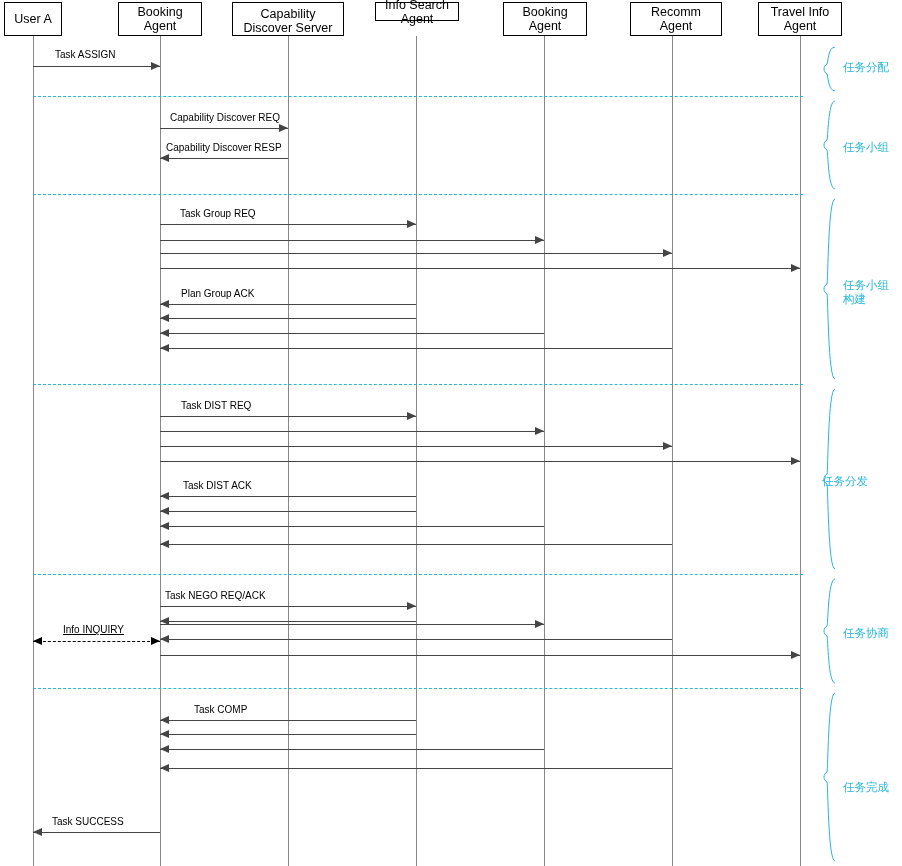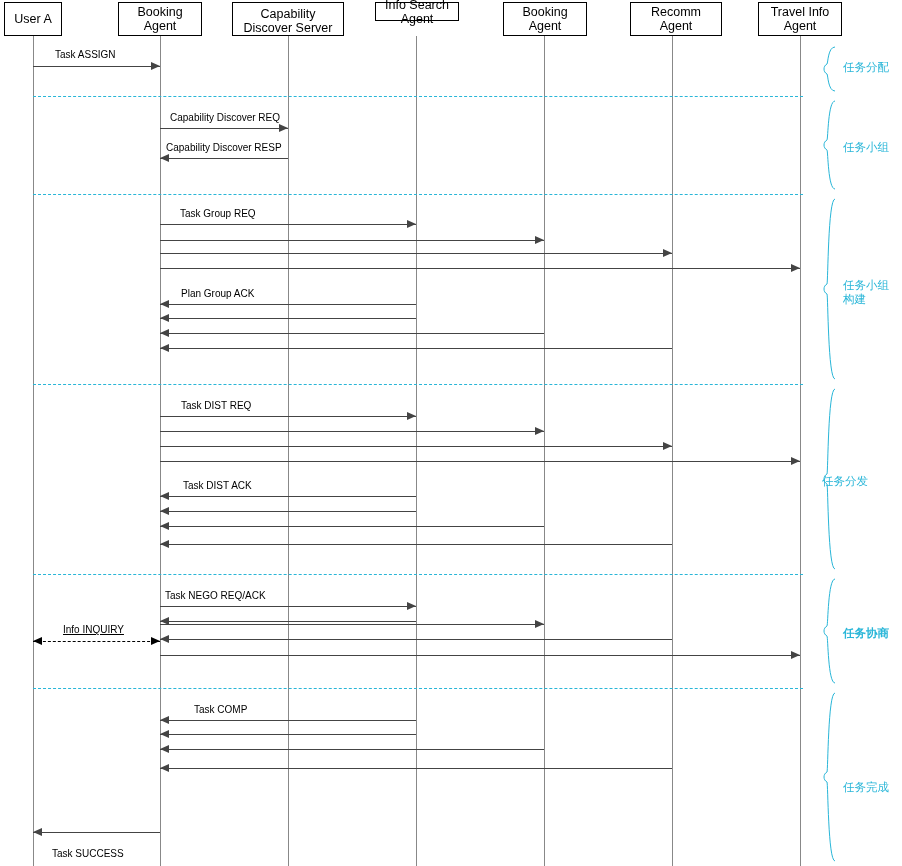--- a/index.html
+++ b/index.html
@@ -177,21 +177,21 @@
     <div class="arrow-head left" style="top: 716px; left: 160px;"></div>
     <div class="msg-label" style="left: 192px; top: 704px;">Task COMP</div>
     <div class="msg-line" style="left: 160px; top: 734px; width: 256px;"></div>
     <div class="arrow-head left" style="top: 730px; left: 160px;"></div>
     <div class="msg-line" style="left: 160px; top: 749px; width: 384px;"></div>
     <div class="arrow-head left" style="top: 745px; left: 160px;"></div>
     <div class="msg-line" style="left: 160px; top: 768px; width: 512px;"></div>
     <div class="arrow-head left" style="top: 764px; left: 160px;"></div>
     <div class="msg-line" style="left: 33px; top: 832px; width: 127px;"></div>
     <div class="arrow-head left" style="top: 828px; left: 33px;"></div>
-    <div class="msg-label" style="left: 50px; top: 816px; margin-top: 32px;">Task SUCCESS</div>
+    <div class="msg-label" style="left: 50px; top: 816px;">Task SUCCESS</div>
     <div class="lifeline-head" style="left: 4px; top: 2px; width: 58px; height: 34px;">
       <div>User A</div>
     </div>
     <div class="lifeline-head" style="left: 118px; top: 2px; width: 84px; height: 34px;">
       <div>
         <div>Booking</div>
         <div>Agent</div>
       </div>
     </div>
     <div class="lifeline-head" style="left: 232px; top: 2px; width: 112px; height: 34px; align-items: flex-end;">
@@ -249,20 +249,20 @@
       <svg width="14" height="182">
         <path d="M 13 1 C 6 1, 6 85, 5 86 C 1 88, 1 94, 5 96 C 6 97, 6 181, 13 181" fill="none" stroke="#29b6d8" stroke-width="1"></path>
       </svg>
     </div>
     <div class="phase-label" style="left: 822px; top: 474px;">任务分发</div>
     <div class="brace" style="left: 822px; top: 578px;">
       <svg width="14" height="106">
         <path d="M 13 1 C 6 1, 6 47, 5 48 C 1 50, 1 56, 5 58 C 6 59, 6 105, 13 105" fill="none" stroke="#29b6d8" stroke-width="1"></path>
       </svg>
     </div>
-    <div class="phase-label" style="left: 843px; top: 626px; font-weight: bold;">任务协商</div>
+    <div class="phase-label" style="left: 843px; top: 626px;">任务协商</div>
     <div class="brace" style="left: 822px; top: 692px;">
       <svg width="14" height="170">
         <path d="M 13 1 C 6 1, 6 79, 5 80 C 1 82, 1 88, 5 90 C 6 91, 6 169, 13 169" fill="none" stroke="#29b6d8" stroke-width="1"></path>
       </svg>
     </div>
     <div class="phase-label" style="left: 843px; top: 780px;">任务完成</div>
   </div>
 
 </body></html>

